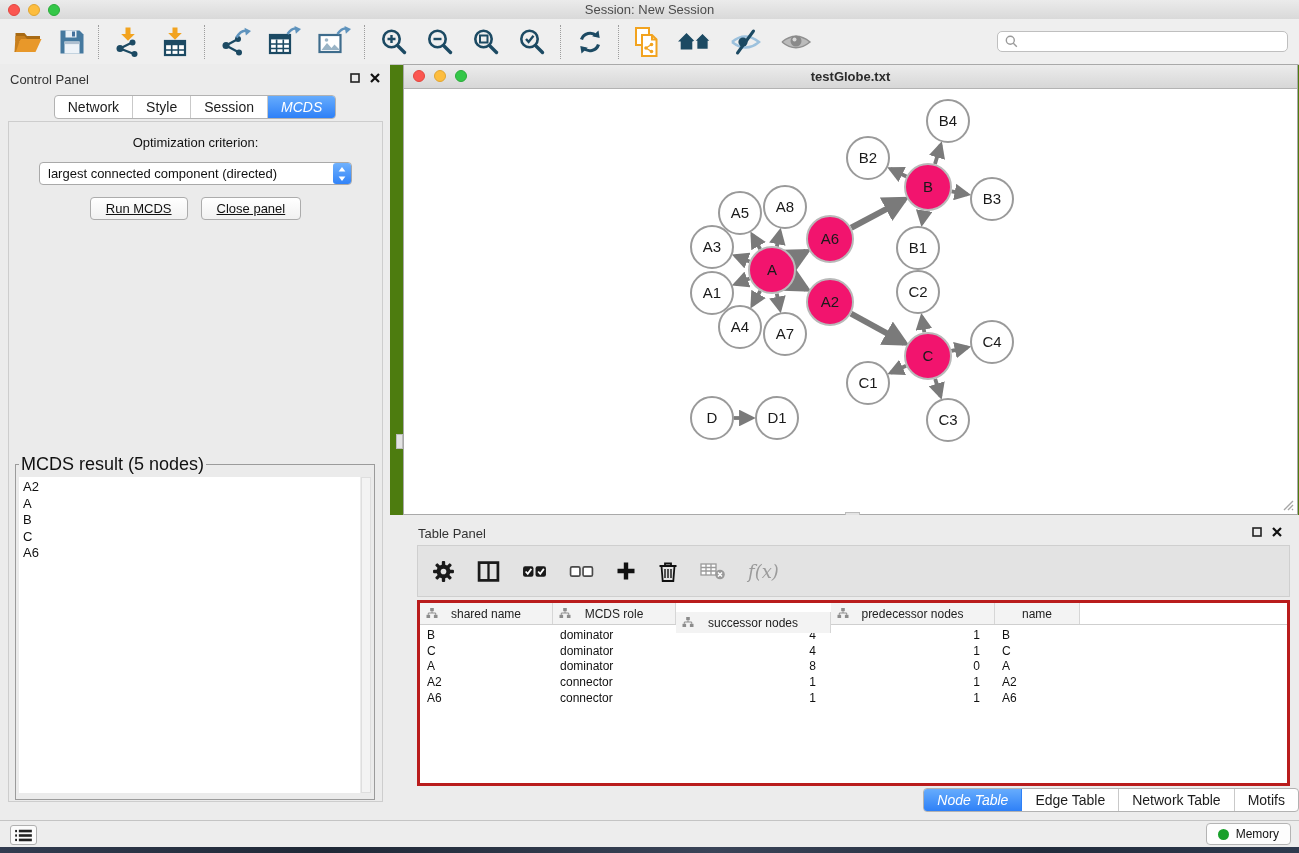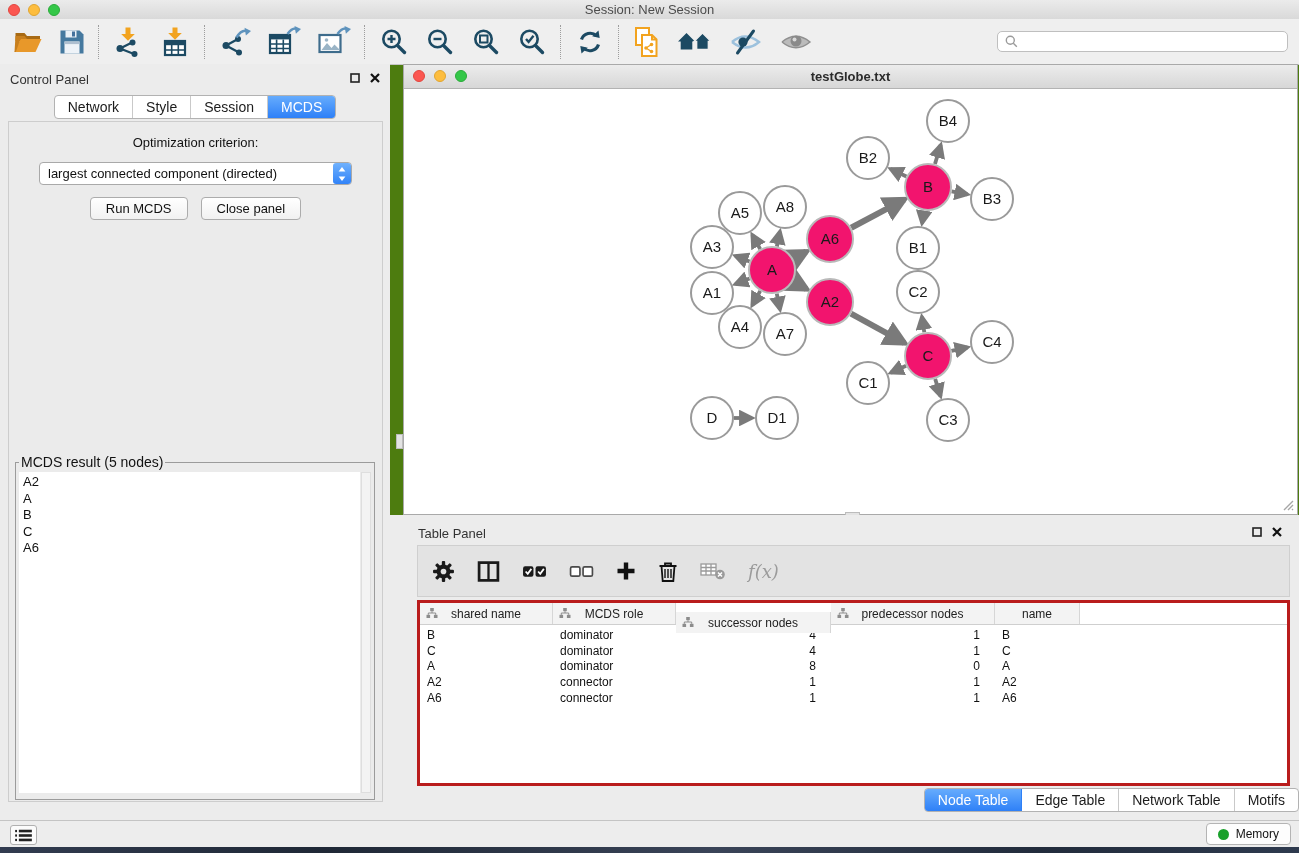--- a/index.html
+++ b/index.html
@@ -18,34 +18,34 @@
   .tb-sep{width:1px;height:34px;border-left:1px dotted #9d9d9d;}
   .tbtn{background:none;border:none;padding:0;display:flex;align-items:center;cursor:default;}
   .tb-search{margin-left:auto;margin-right:11px;width:291px;height:21px;background:#fff;border:1px solid #bfbfbf;border-radius:5px;display:flex;align-items:center;padding-left:7px;box-sizing:border-box;}
   .tb-search input{border:none;outline:none;flex:1;font-size:12px;margin-left:5px;font-family:"Liberation Sans",sans-serif;background:transparent;}
   
   .panel-title{font-size:13px;color:#333;}
   .win-ctrls{position:absolute;right:10px;display:flex;gap:10px;align-items:center;}
   .seg{display:inline-flex;background:#fff;border:1px solid #b2b2b2;border-radius:4px;overflow:hidden;font-size:14px;}
   .seg .tab{padding:3px 13px;border-right:1px solid #c9c9c9;color:#1c1c1c;white-space:nowrap;}
   .seg .tab:last-child{border-right:none;}
-  .seg .tab.active{background:linear-gradient(#66acfd,#2e80f7);color:#fff;border-right-color:#2e80f7;}
-  .mac-btn{background:linear-gradient(#ffffff,#f1f1f1);border:1px solid #acacac;border-radius:4px;font-size:13px;padding:3px 15px;color:#111;font-family:"Liberation Sans",sans-serif;}
+  .seg .tab.active{background:linear-gradient(#66acfd,#2e80f7);color:#fff;border-right-color:#2e80f7;font-style:italic;}
+  .mac-btn{background:linear-gradient(#ffffff,#f1f1f1);border:1px solid #acacac;border-radius:4px;font-size:13px;padding:3px 15px;color:#111;font-family:"Liberation Sans",sans-serif;text-decoration:underline;}
   
   .control-panel{position:absolute;left:0;top:64px;width:390px;height:756px;background:#ececec;}
   .cp-header{position:absolute;left:10px;top:8px;text-align:right;}
   .cp-tabs{position:absolute;top:31px;left:0;right:0;text-align:center;}
   .cp-body{position:absolute;left:8px;right:7px;top:57px;bottom:18px;background:#ebebeb;border:1px solid #cdcdcd;}
   .opt-label{margin-top:13px;text-align:center;font-size:13px;color:#111;}
   .dropdown{width:313px;height:23px;margin:12px auto 12px;background:#fff;border:1px solid #a9a9a9;border-radius:4px;display:flex;align-items:center;box-sizing:border-box;}
   .dd-text{flex:1;font-size:13px;color:#111;padding-left:8px;white-space:nowrap;overflow:hidden;}
   .dd-stepper{width:18px;height:21px;margin-right:0px;border-radius:3px;background:linear-gradient(#6fb1fd,#3183f8);display:flex;align-items:center;justify-content:center;}
   .btn-row{margin-top:10px;display:flex;justify-content:center;gap:13px;}
   .mcds-fieldset{position:absolute;left:6px;right:7px;top:332px;bottom:1px;border:1px solid #9b9b9b;margin:0;padding:0;background:#ebebeb;}
-  .mcds-fieldset legend{font-size:14px;color:#111;padding:0 2px;margin-left:3px;}
+  .mcds-fieldset legend{font-size:18px;color:#111;padding:0 2px;margin-left:3px;}
   .result-list{position:absolute;left:3px;right:14px;top:2px;bottom:6px;background:#fff;font-size:13px;color:#111;padding:2px 0 0 4px;overflow:hidden;}
   .result-item{line-height:16.5px;}
   .result-scroll{position:absolute;right:3px;top:2px;bottom:6px;width:10px;background:#f3f3f3;border:1px solid #dedede;box-sizing:border-box;}
   
   .net-window{position:absolute;left:403px;top:64px;width:895px;height:451px;border:1px solid #a9a9a9;background:#fff;box-sizing:border-box;}
   .net-titlebar{position:absolute;top:0;left:0;right:0;height:23px;background:linear-gradient(#ececec,#d7d7d7);border-bottom:1px solid #b3b3b3;}
   .net-titlebar .title{position:absolute;left:0;right:0;top:4px;text-align:center;font-size:13px;font-weight:bold;color:#2b2b2b;}
   .net-lights{position:absolute;left:9px;top:5px;display:flex;gap:9px;}
   .net-canvas{position:absolute;top:24px;left:1px;right:1px;bottom:1px;background:#fff;overflow:hidden;}
   .resize-grip{position:absolute;right:2px;bottom:2px;}

